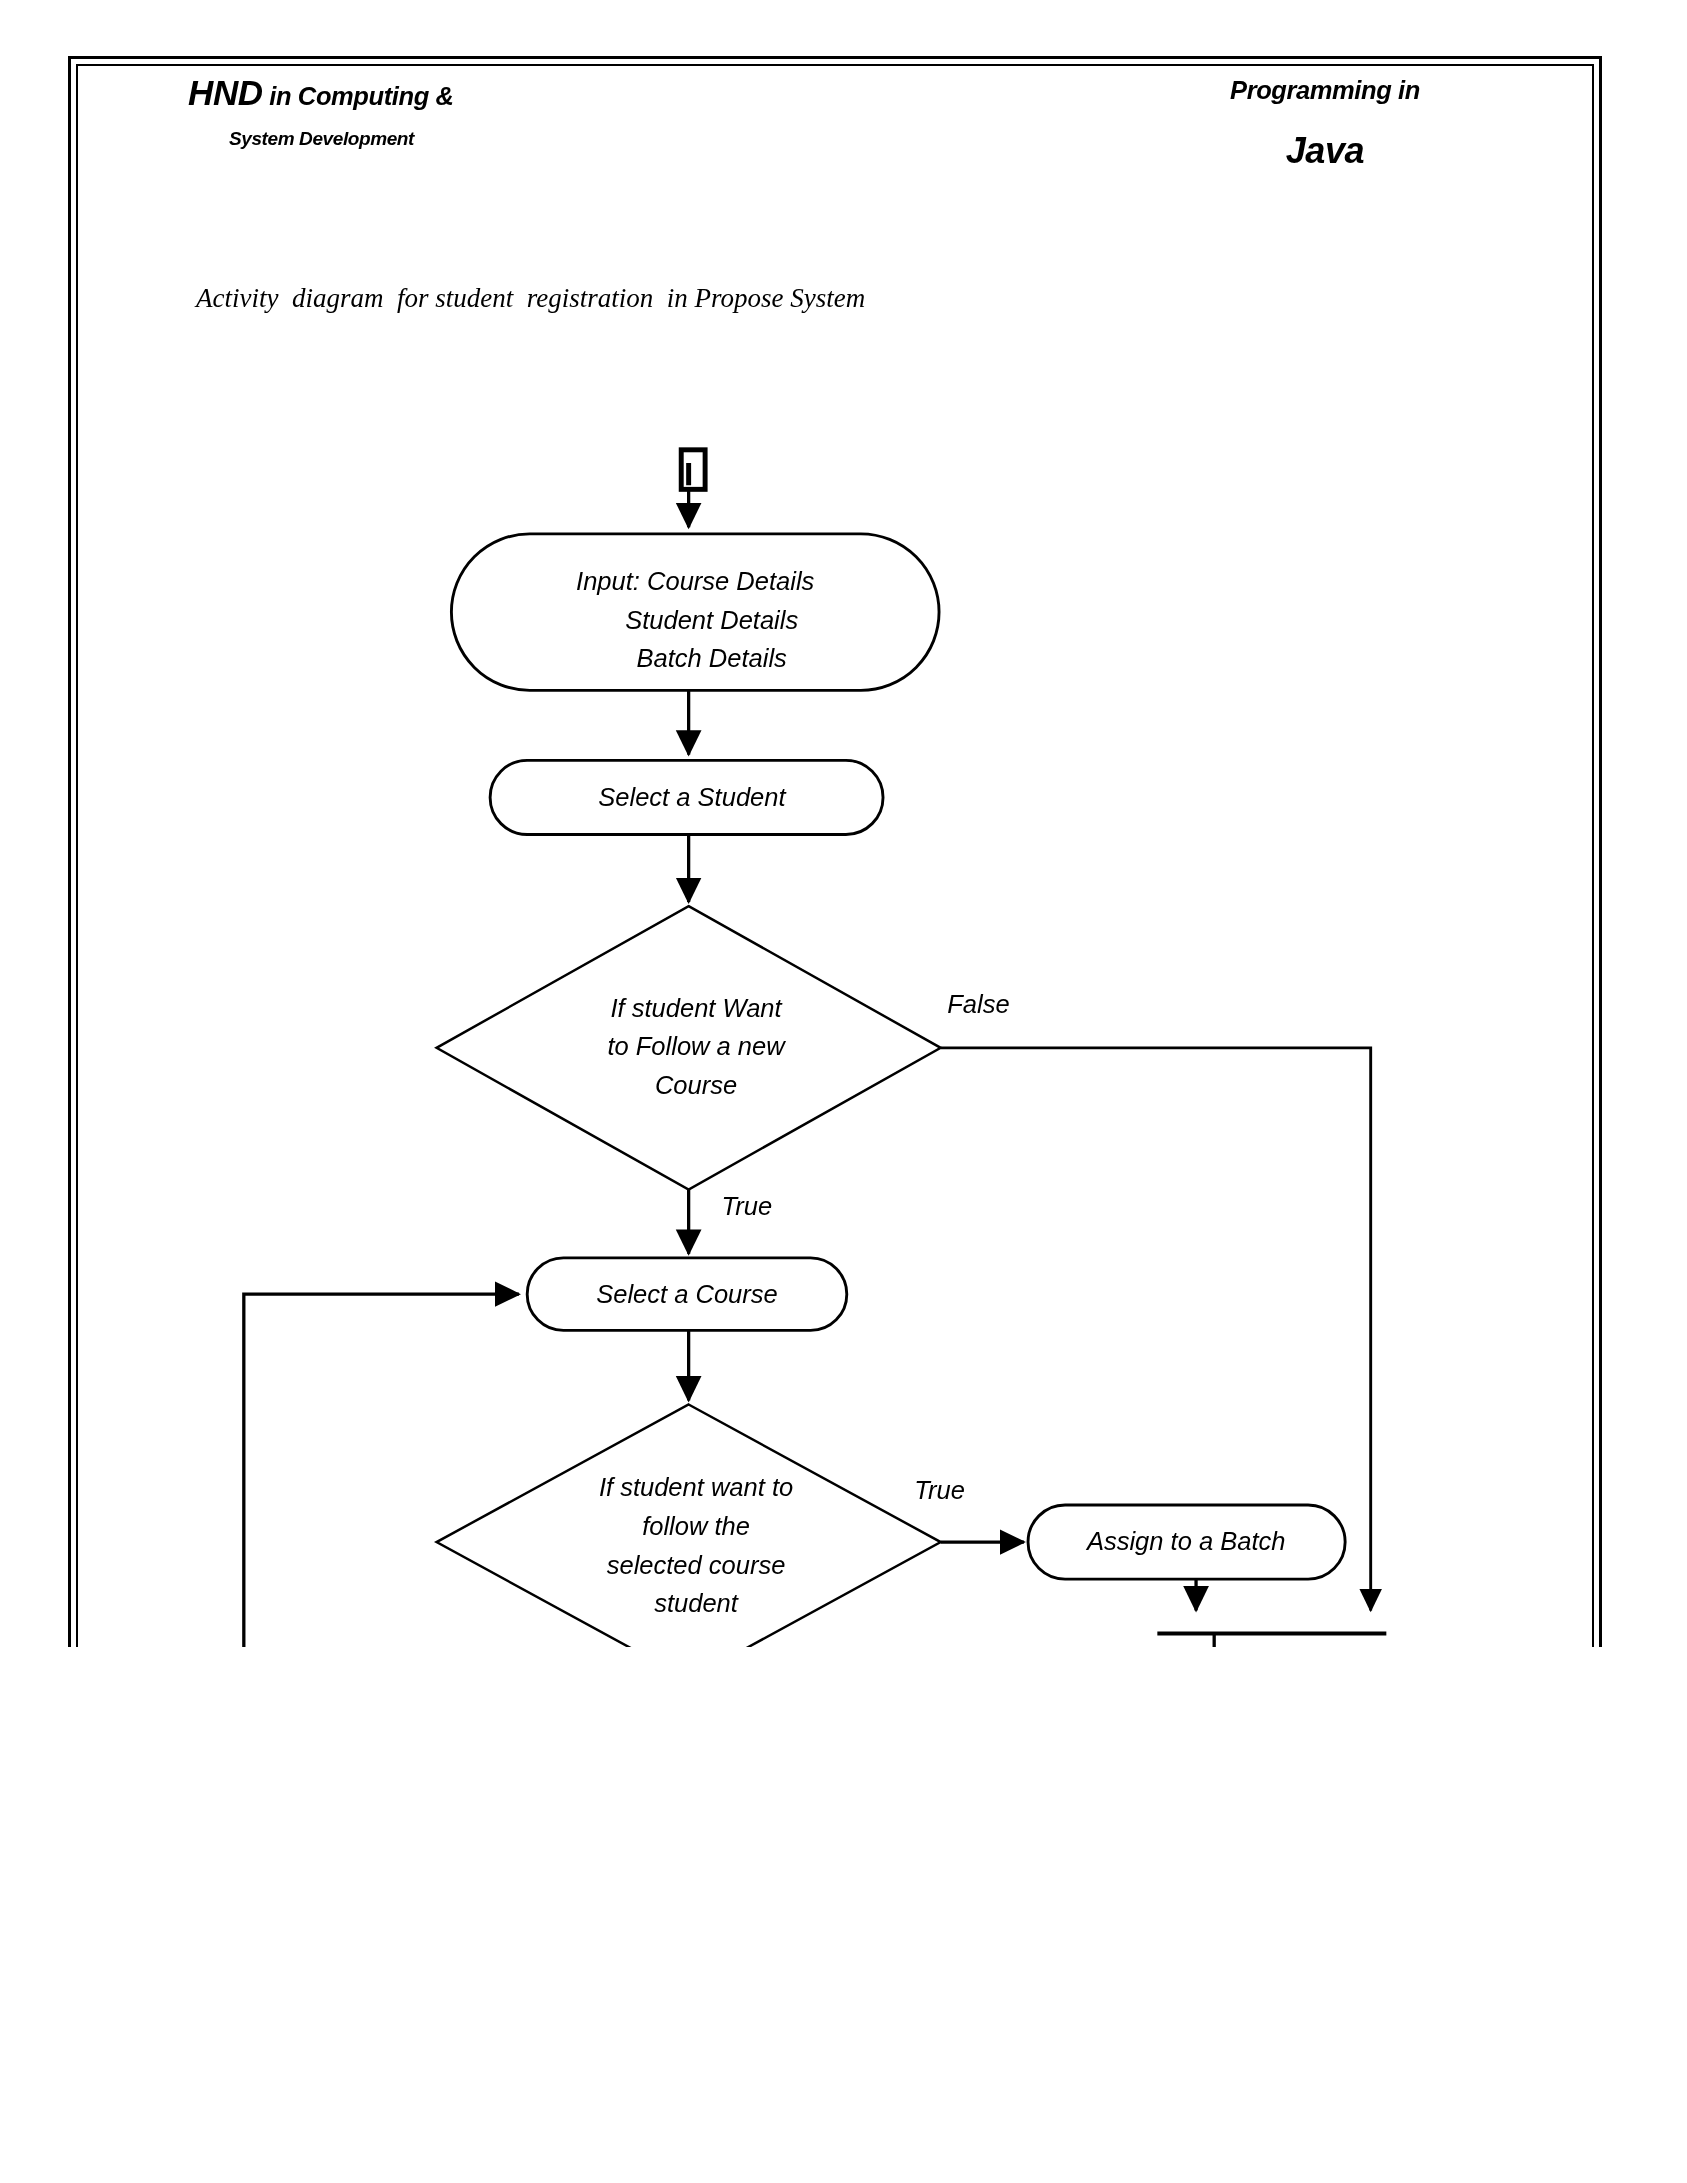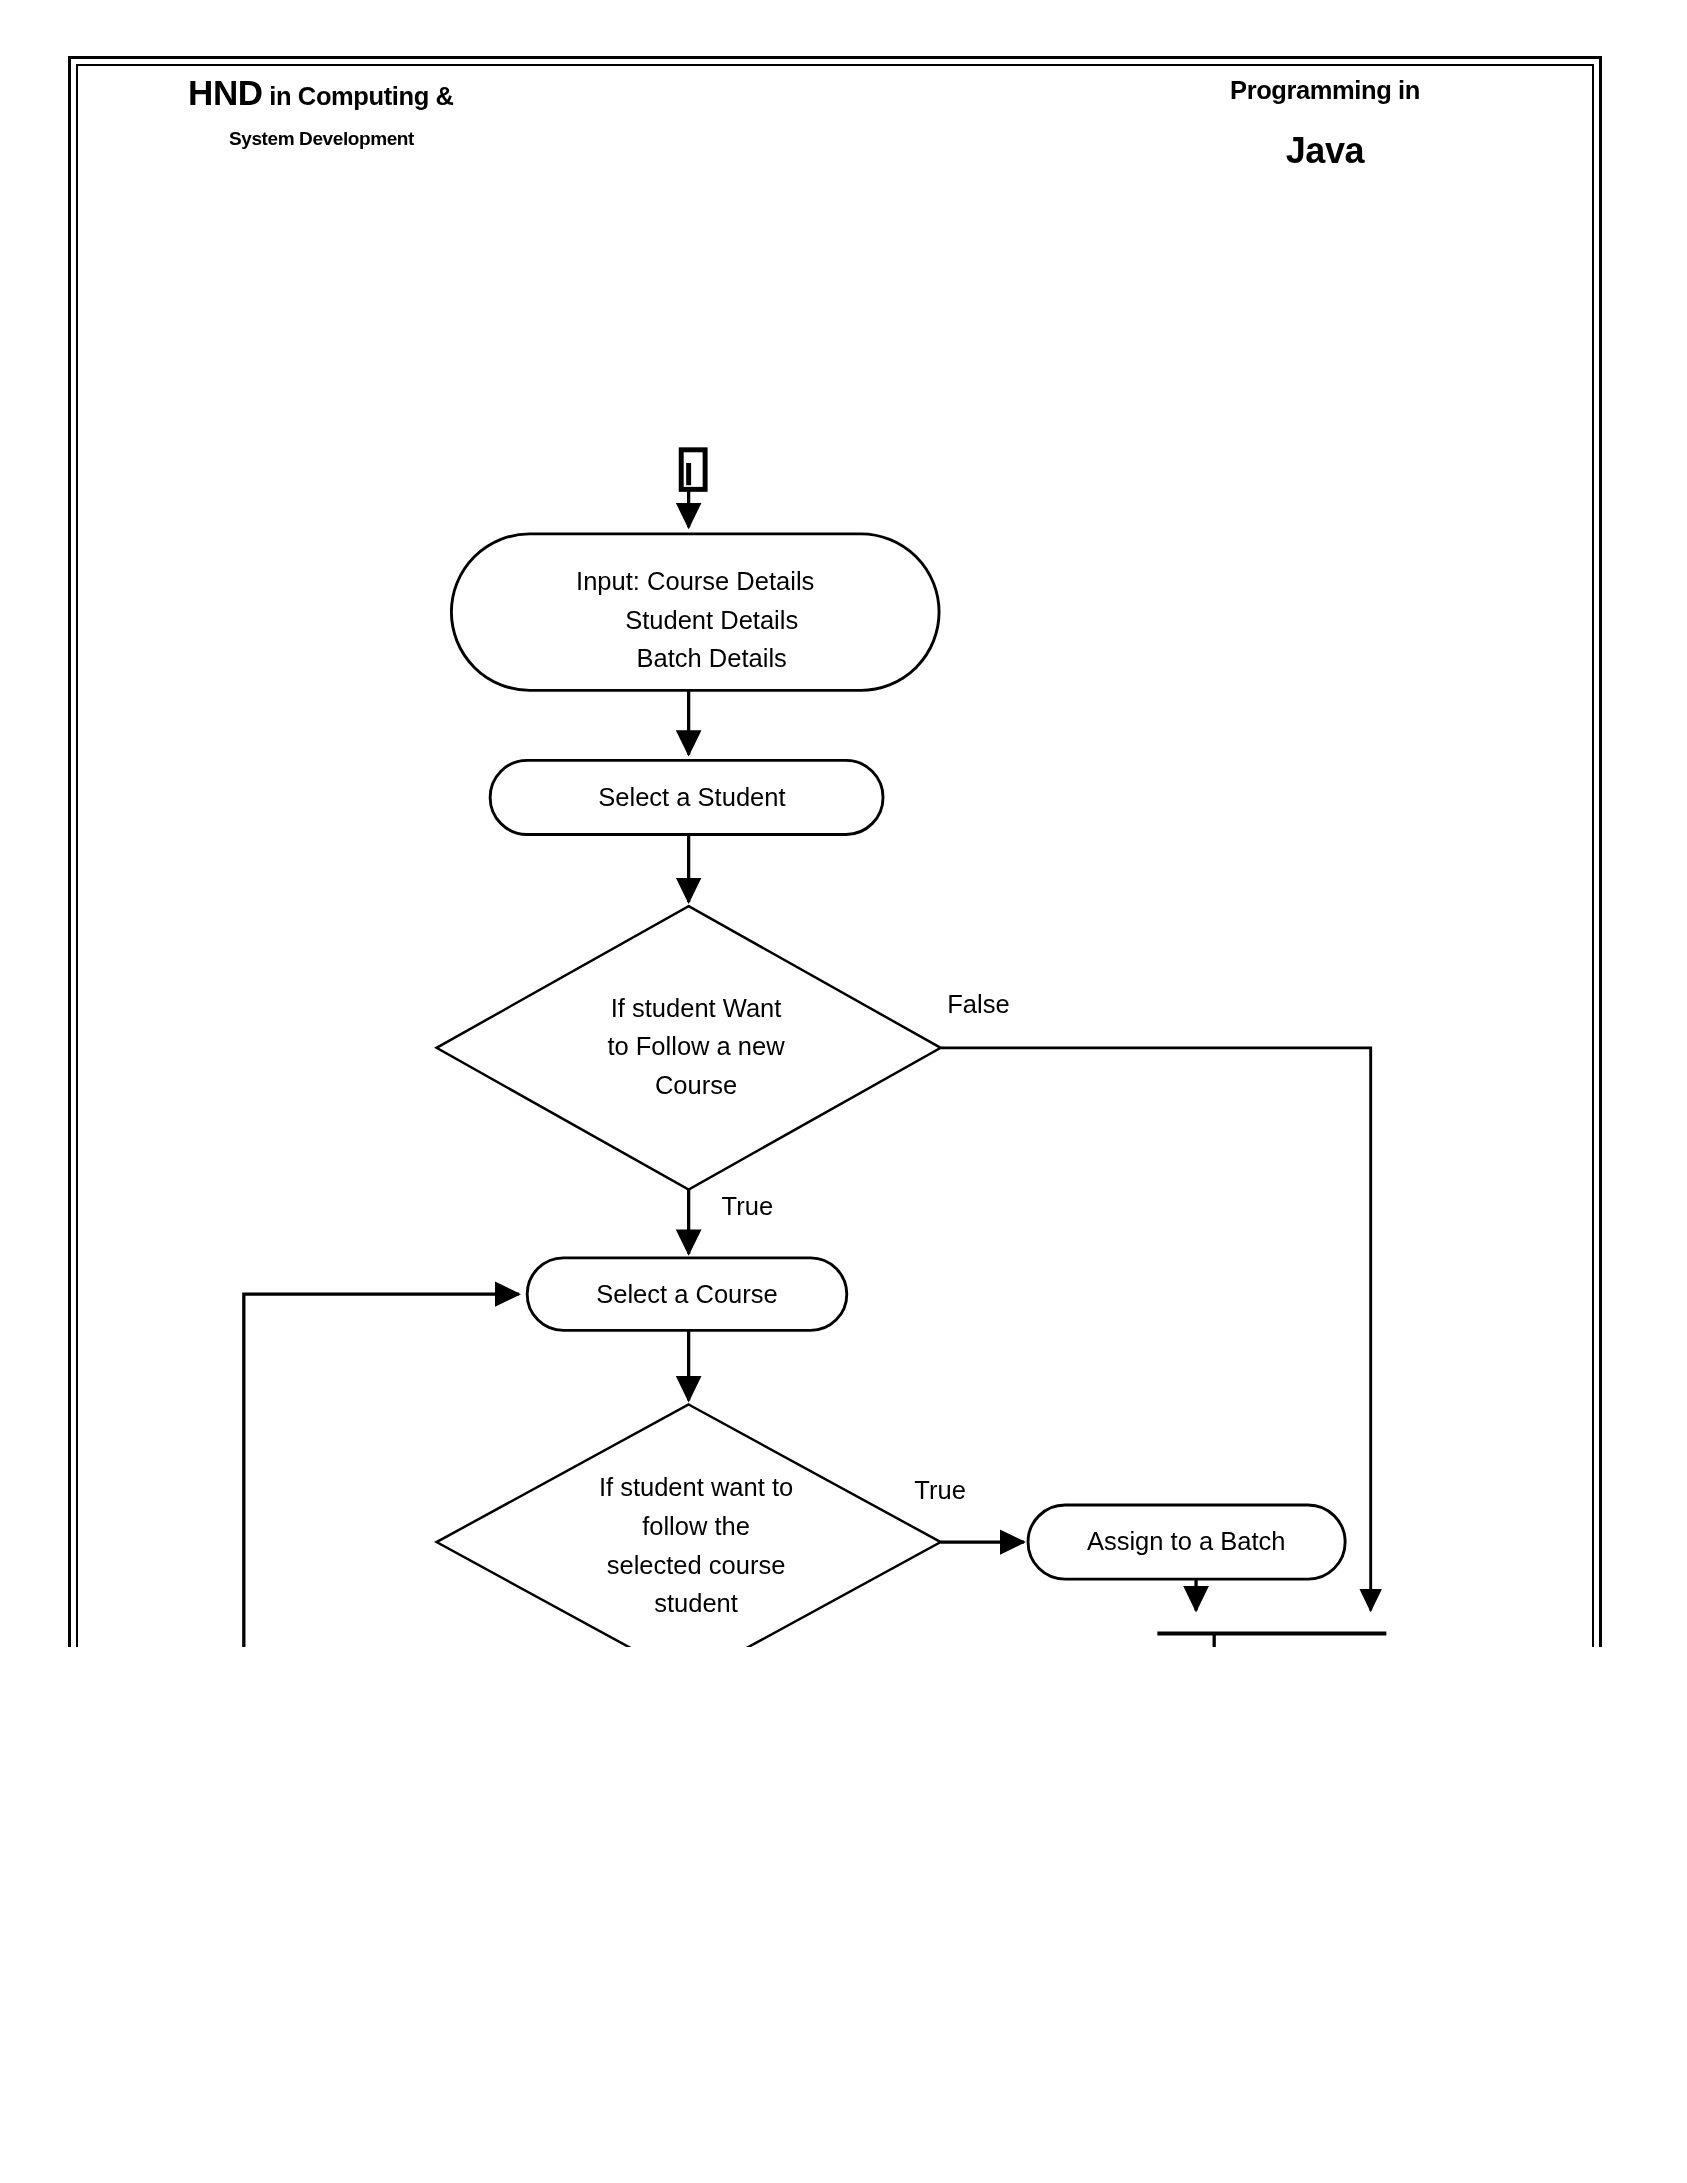--- a/index.html
+++ b/index.html
@@ -7,20 +7,21 @@
     padding: 0;
     background: #ffffff;
   }
   #page {
     position: relative;
     width: 1687px;
     height: 1647px;
     background: #ffffff;
     font-family: "Liberation Sans", sans-serif;
     overflow: hidden;
+    font-style: italic;
   }
   
   #page-border-outer {
     position: absolute;
     left: 68px;
     top: 56px;
     width: 1534px;
     height: 2018px;
     border: 3.3px solid #000000;
     box-sizing: border-box;
@@ -162,20 +163,21 @@
   <div class="hdr-left">
     <div class="line1"><span class="hdr-hnd">HND</span><span class="hdr-sub"> in Computing &amp;</span></div>
     <div class="line2">System Development</div>
   </div>
 
   <div class="hdr-right">
     <div class="line1">Programming in</div>
     <div class="line2">Java</div>
   </div>
 
+  <div id="caption">Activity  diagram  for student  registration  in Propose System</div>
 
   <svg id="flow" width="1687" height="2183" viewBox="0 0 2048 2650">
     <defs>
       <marker id="ah" markerWidth="9" markerHeight="9" refX="7.4" refY="4.5" orient="auto" markerUnits="strokeWidth">
         <path d="M0,0.6 L8,4.5 L0,8.4 z" fill="#000000"></path>
       </marker>
     </defs>
 
     <g>
       <rect class="glyph" x="827" y="546" width="29" height="48"></rect>

